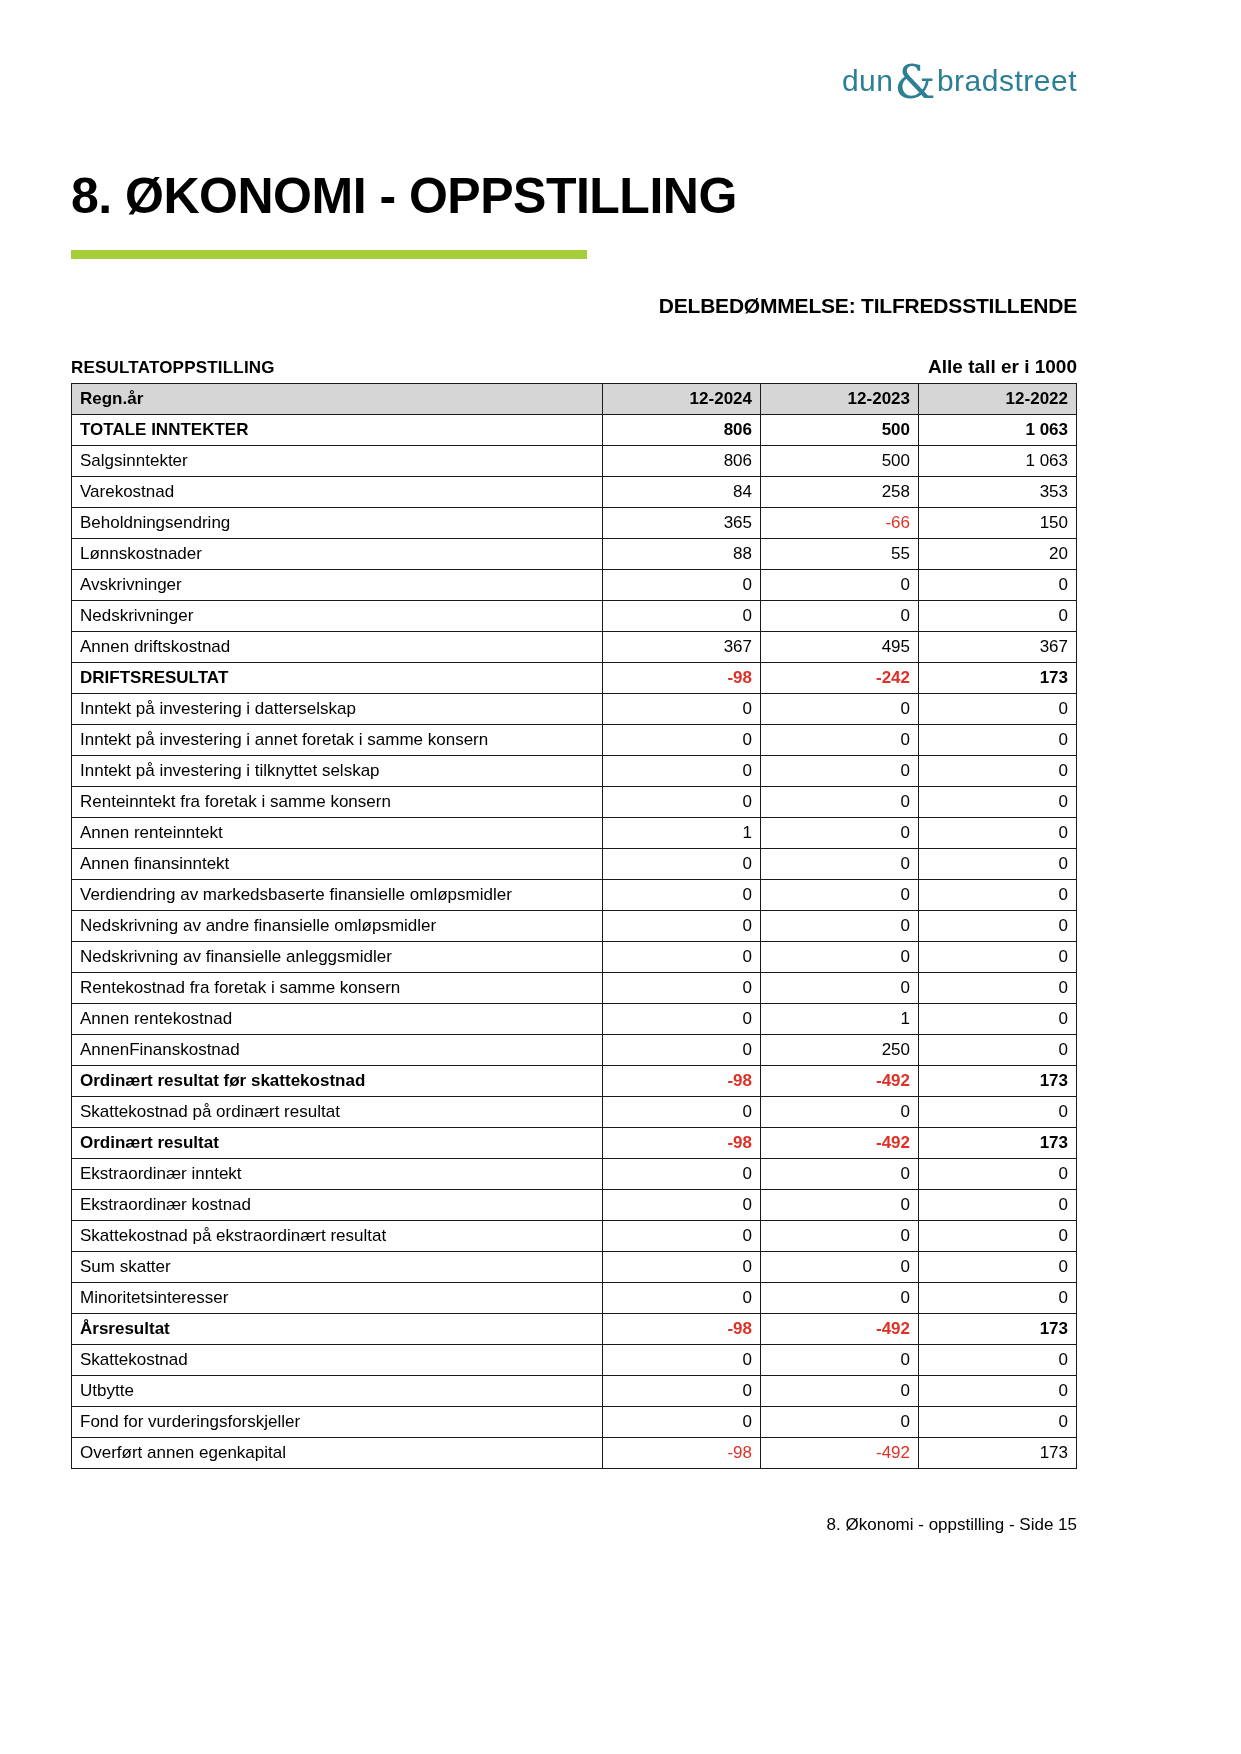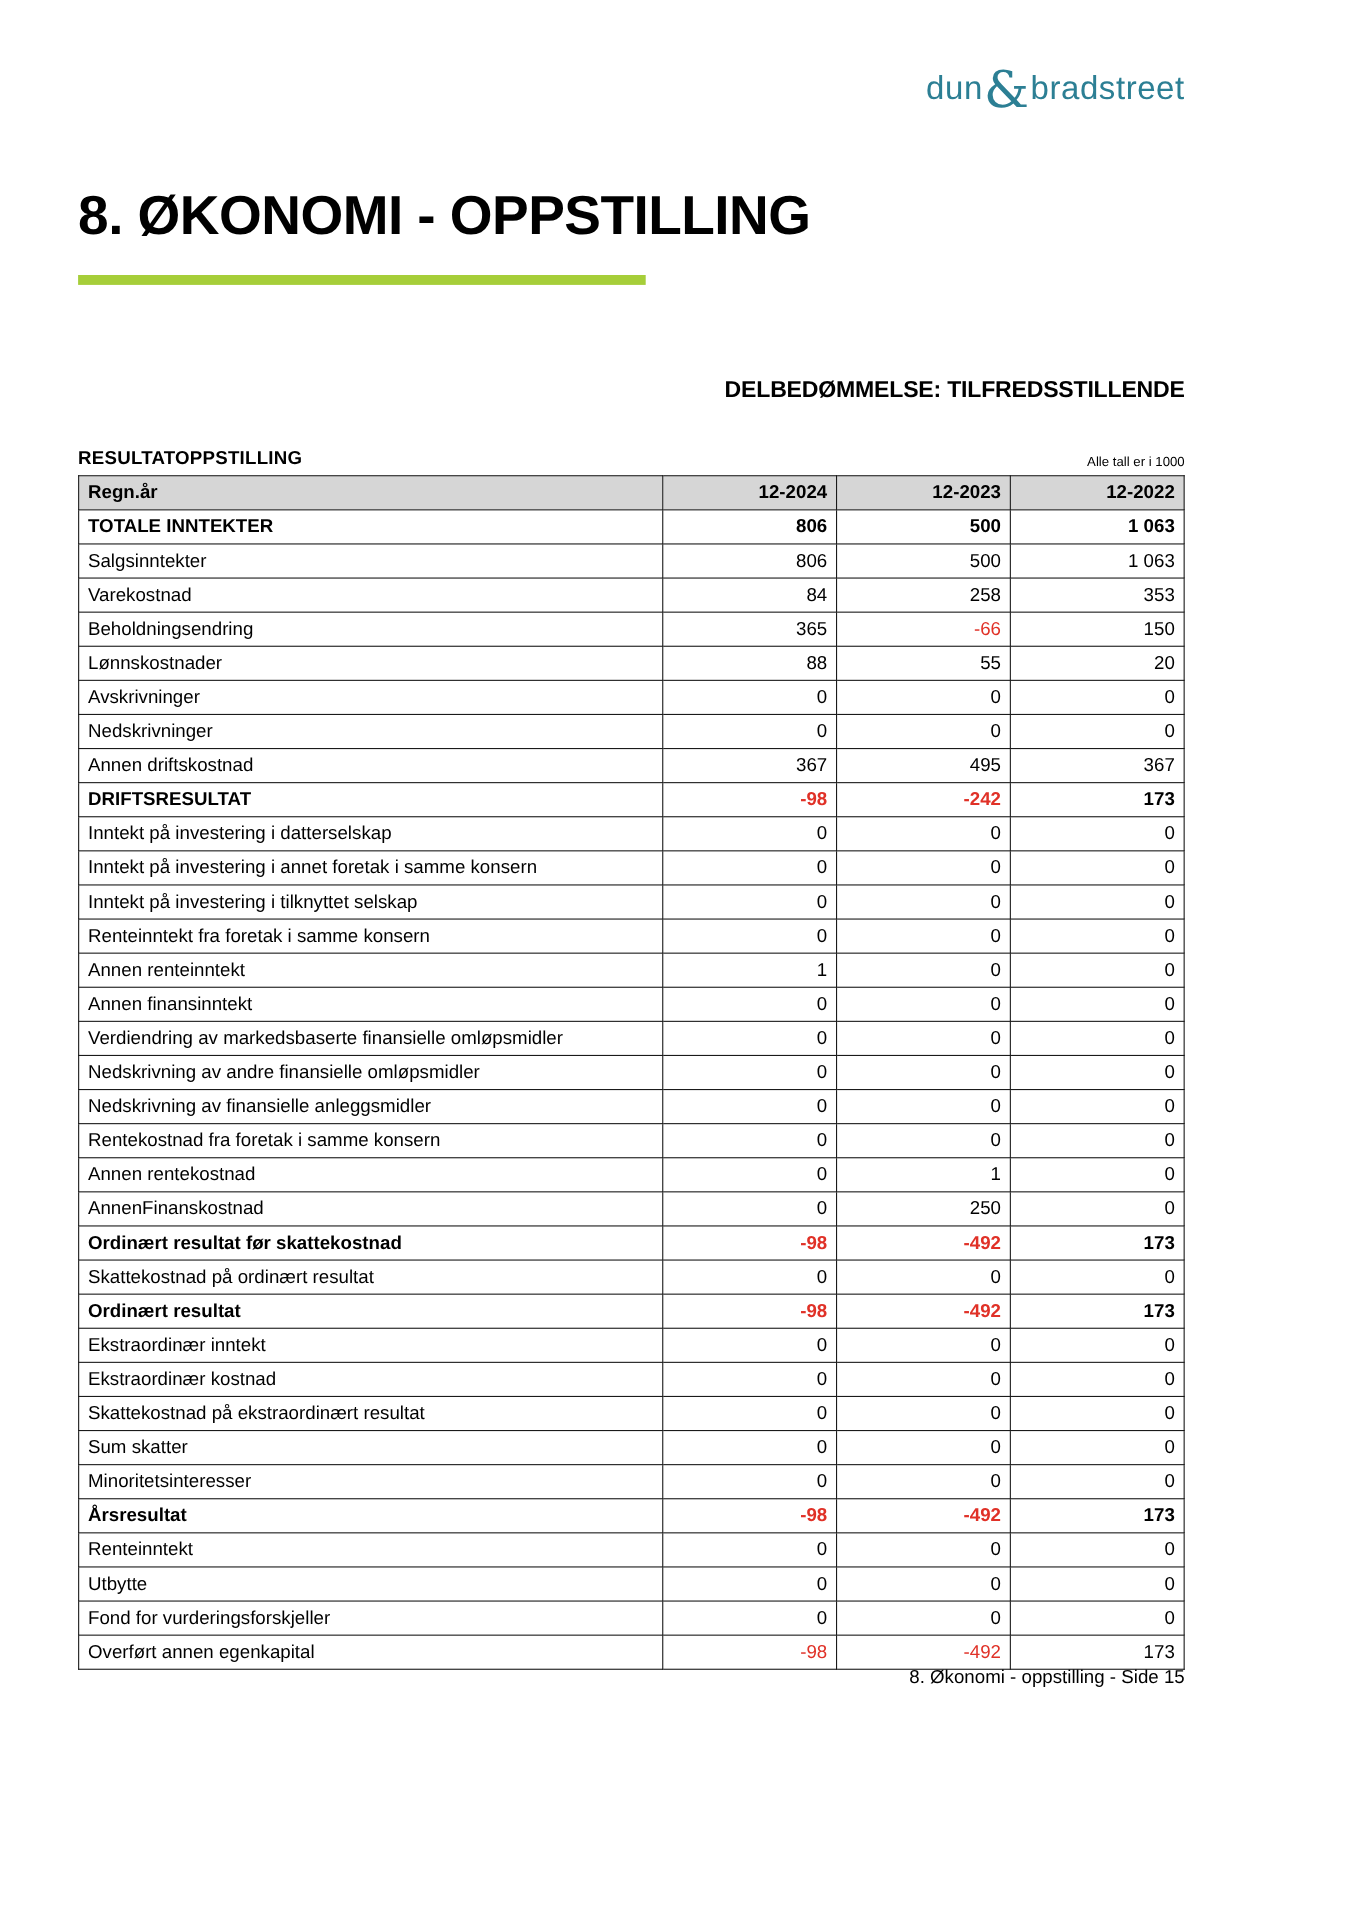--- a/index.html
+++ b/index.html
@@ -51,36 +51,36 @@
     line-height: 44px;
   }
   .accent-bar {
     margin-top: 32px;
     width: 516px;
     height: 9px;
     background: var(--accent-green);
   }
   
   .assessment {
-    margin-top: 84px;
+    margin-top: 35px;
     text-align: right;
     font-size: 21px;
     font-weight: bold;
     letter-spacing: -0.2px;
   }
   
   .table-meta {
     display: flex;
     justify-content: space-between;
     align-items: flex-end;
     margin-top: 8px;
     margin-bottom: 5px;
   }
   .section-title { font-size: 17px; font-weight: bold; letter-spacing: 0.2px; margin-top: 32px; }
-  .unit-note { font-size: 12px; font-weight: 400; }
+  .unit-note { font-size: 19px; font-weight: 700; }
   
   table.statement {
     border-collapse: collapse;
     width: 100%;
     font-size: 17px;
     table-layout: fixed;
   }
   table.statement th, table.statement td {
     border: 1px solid var(--table-border);
     padding: 4px 8px;
@@ -312,21 +312,21 @@
           <td class="num">0</td>
           <td class="num">0</td>
         </tr>
         <tr class="bold">
           <td>Årsresultat</td>
           <td class="num neg">-98</td>
           <td class="num neg">-492</td>
           <td class="num">173</td>
         </tr>
         <tr>
-          <td>Renteinntekt</td>
+          <td>Skattekostnad</td>
           <td class="num">0</td>
           <td class="num">0</td>
           <td class="num">0</td>
         </tr>
         <tr>
           <td>Utbytte</td>
           <td class="num">0</td>
           <td class="num">0</td>
           <td class="num">0</td>
         </tr>

